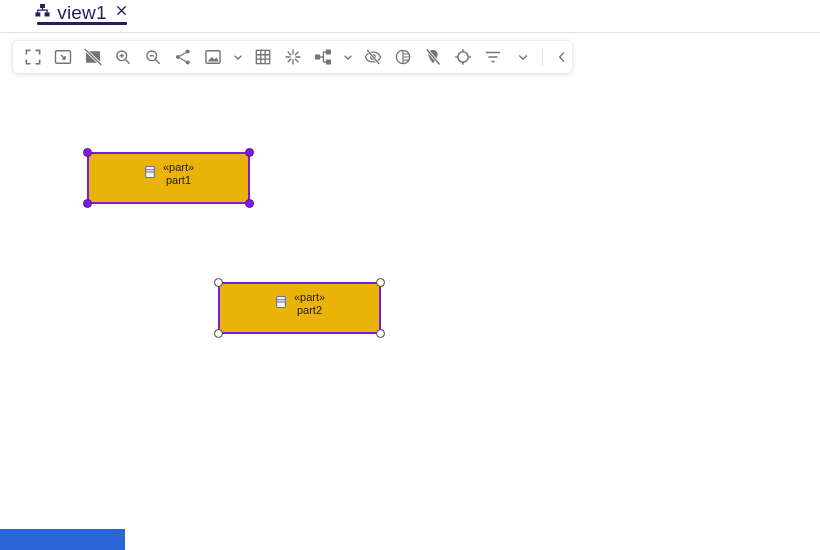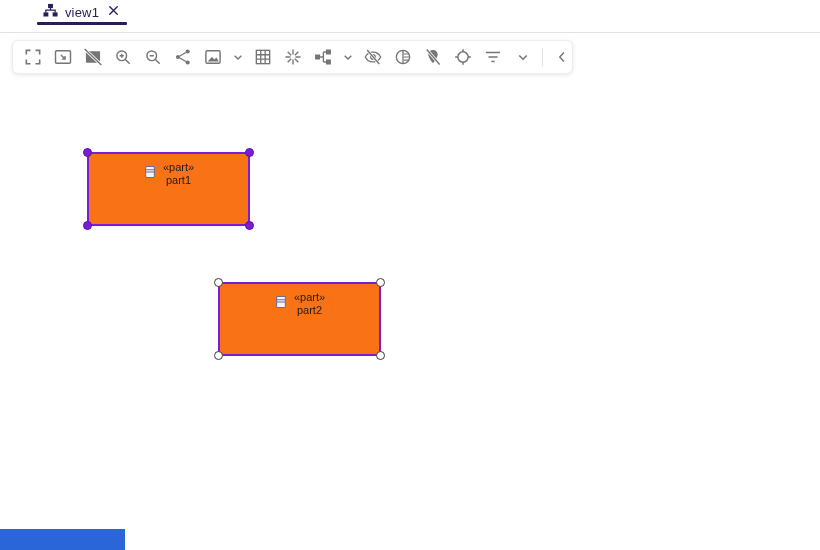--- a/index.html
+++ b/index.html
@@ -14,21 +14,21 @@
   
   .tabbar {
     position: absolute; left: 0; top: 0; width: 820px; height: 33px;
     background: #fff; border-bottom: 1px solid #e2e2e6; box-sizing: border-box;
   }
   .tab {
     position: absolute; left: 37px; top: 0; width: 90px; height: 25px;
     display: flex; align-items: center; justify-content: center; gap: 7px;
     cursor: pointer;
   }
-  .tab-label { font-size: 13px; color: #261e58; letter-spacing: .2px; }
+  .tab-label { font-size: 19px; color: #261e58; letter-spacing: .2px; }
   .tab-indicator {
     position: absolute; left: 37px; top: 22px; width: 90px; height: 3px;
     background: #261e58; border-radius: 1px;
   }
 
   
   .toolbar {
     position: absolute; left: 12px; top: 40px; width: 561px; height: 34px;
     background: #fff; border: 1px solid #ececee; border-radius: 6px;
     box-shadow: 0 1px 4px rgba(0,0,0,.10);
@@ -40,22 +40,22 @@
     color: #757575; cursor: pointer; border-radius: 4px;
   }
   .tbtn.narrow { width: 20px; }
   .tbtn svg { display: block; }
   .tb-divider { width: 1px; height: 18px; background: #e3e3e3; margin: 0 4px; flex: 0 0 auto; }
 
   
   .canvas { position: absolute; left: 0; top: 74px; width: 820px; height: 455px; }
   .node {
     position: absolute; box-sizing: border-box;
-    width: 163px; height: 74px;
-    background: #f97316; border: 2px solid #7a1cdc; border-radius: 3px;
+    width: 163px; height: 52px;
+    background: #eab308; border: 2px solid #7a1cdc; border-radius: 3px;
   }
   .node-1 { left: 87px; top: 78px; }   
   .node-2 { left: 218px; top: 208px; } 
   .node-label {
     display: flex; align-items: center; justify-content: center; gap: 6px;
     padding-top: 7px;
   }
   .node-text { text-align: center; color: #1d1d1d; font-size: 11px; line-height: 13px; }
   .handle {
     position: absolute; width: 9px; height: 9px; border-radius: 50%;

